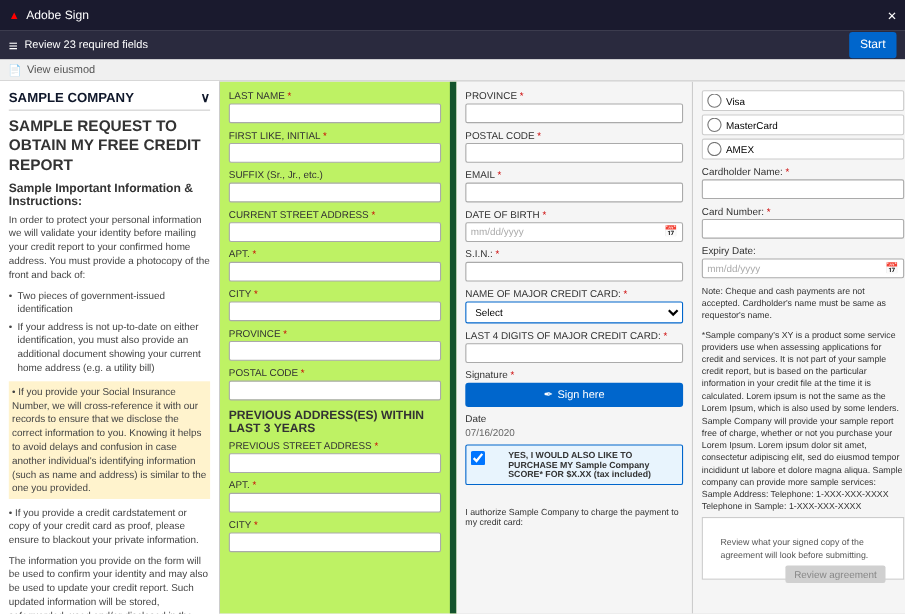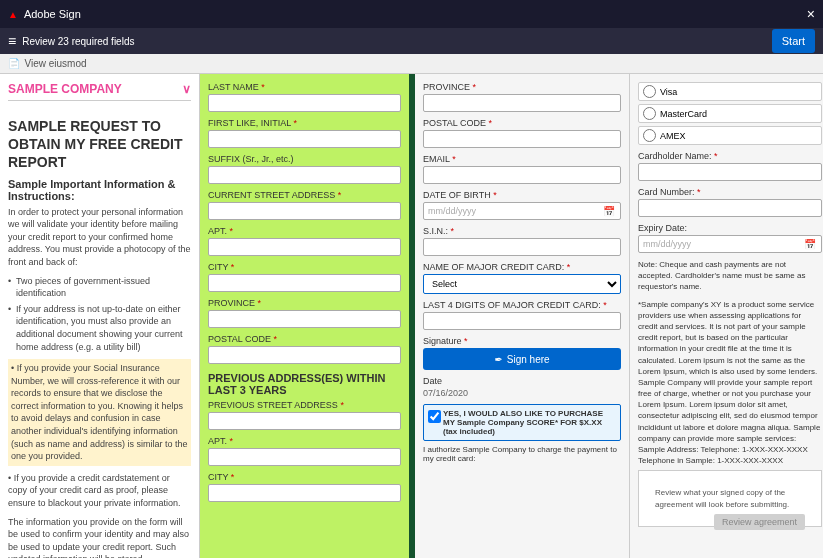--- a/index.html
+++ b/index.html
@@ -71,24 +71,24 @@
       background: white;
       border-right: 1px solid #ccc;
       overflow-y: auto;
       padding: 8px;
       flex-shrink: 0;
     }
 
     .company-name {
       font-size: 12px;
       font-weight: bold;
-      color: #ec4899;
+      color: #0f172a;
       border-bottom: 1px solid #ccc;
       padding-bottom: 4px;
-      margin-bottom: 16px;
+      margin-bottom: 4px;
       display: flex;
       justify-content: space-between;
       align-items: center;
     }
 
     .doc-title {
       font-size: 14px;
       font-weight: bold;
       color: #333;
       margin-bottom: 6px;
@@ -229,22 +229,22 @@
     }
 
     .date-field {
       font-size: 9px;
       color: #666;
     }
 
     .checkbox-row {
       display: flex;
       align-items: flex-start;
-      gap: 2px;
-      margin-bottom: 4px;
+      gap: 21px;
+      margin-bottom: 20px;
       background: #e8f4fd;
       padding: 4px;
       border: 1px solid #0066cc;
       border-radius: 2px;
     }
     .checkbox-row input[type="checkbox"] {
       margin-top: 1px;
       flex-shrink: 0;
     }
     .checkbox-label {

